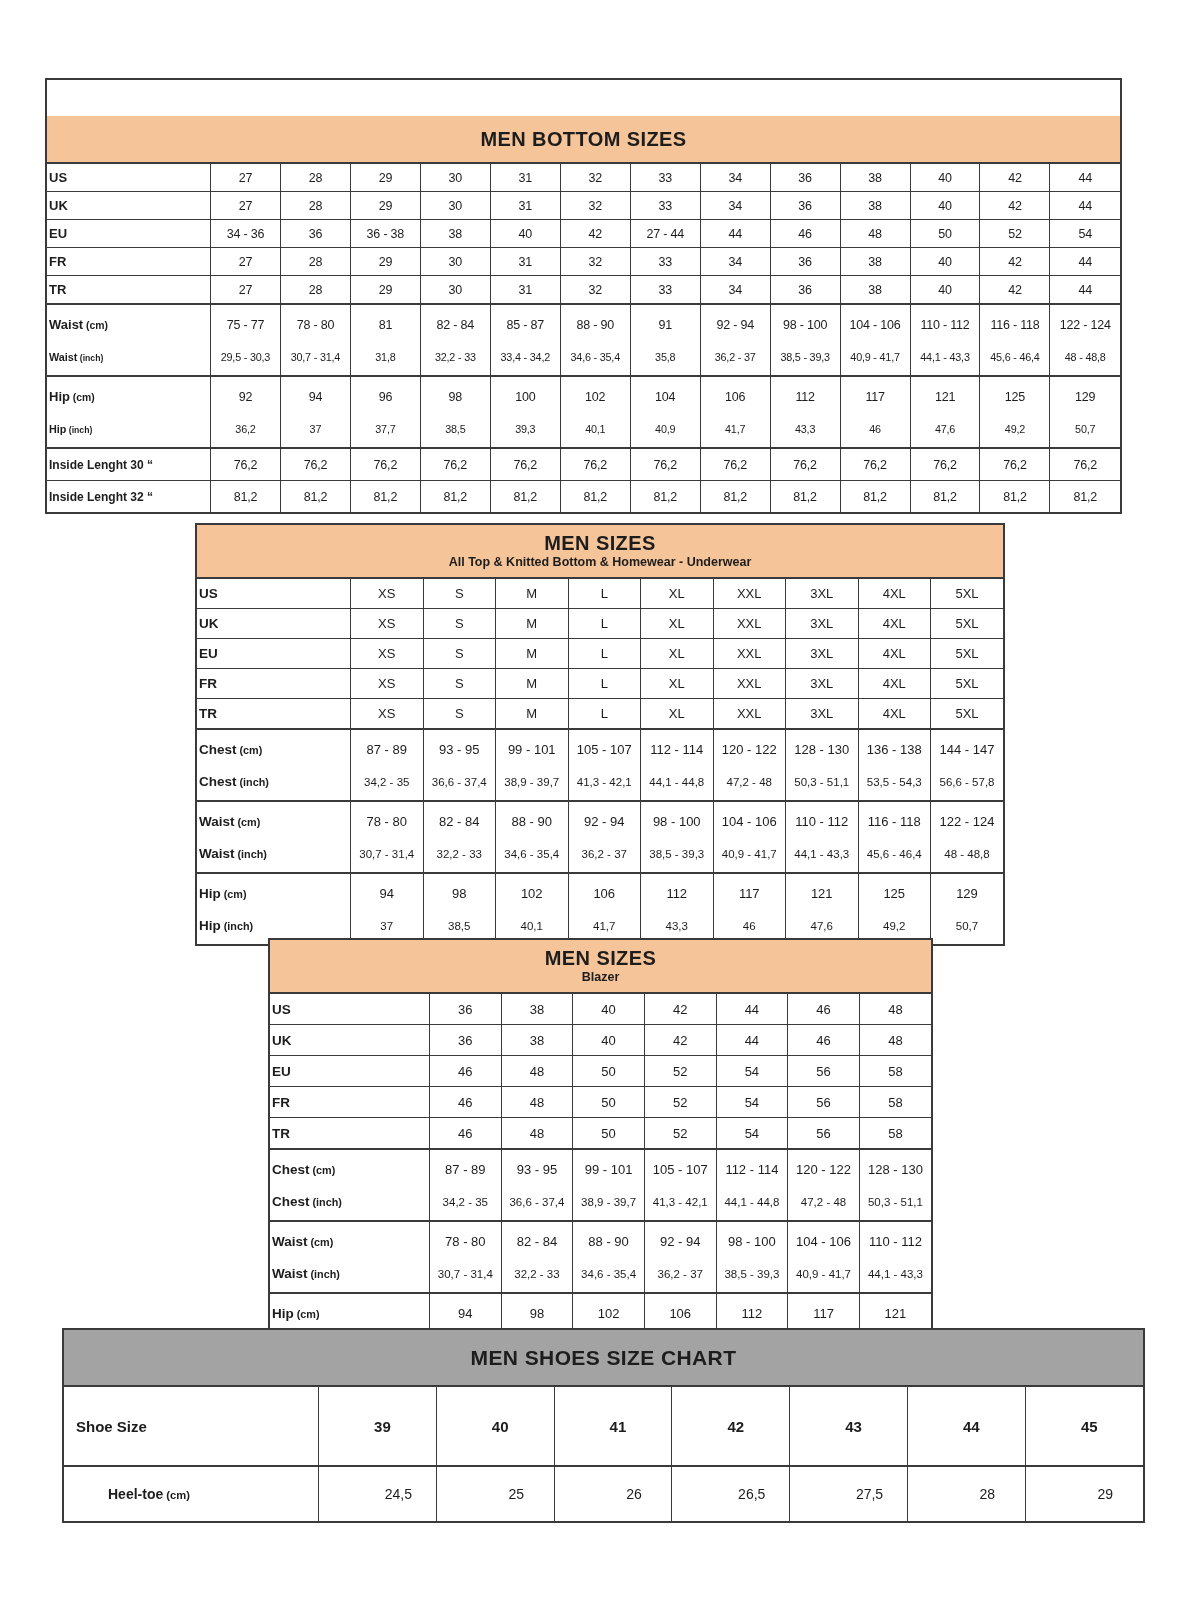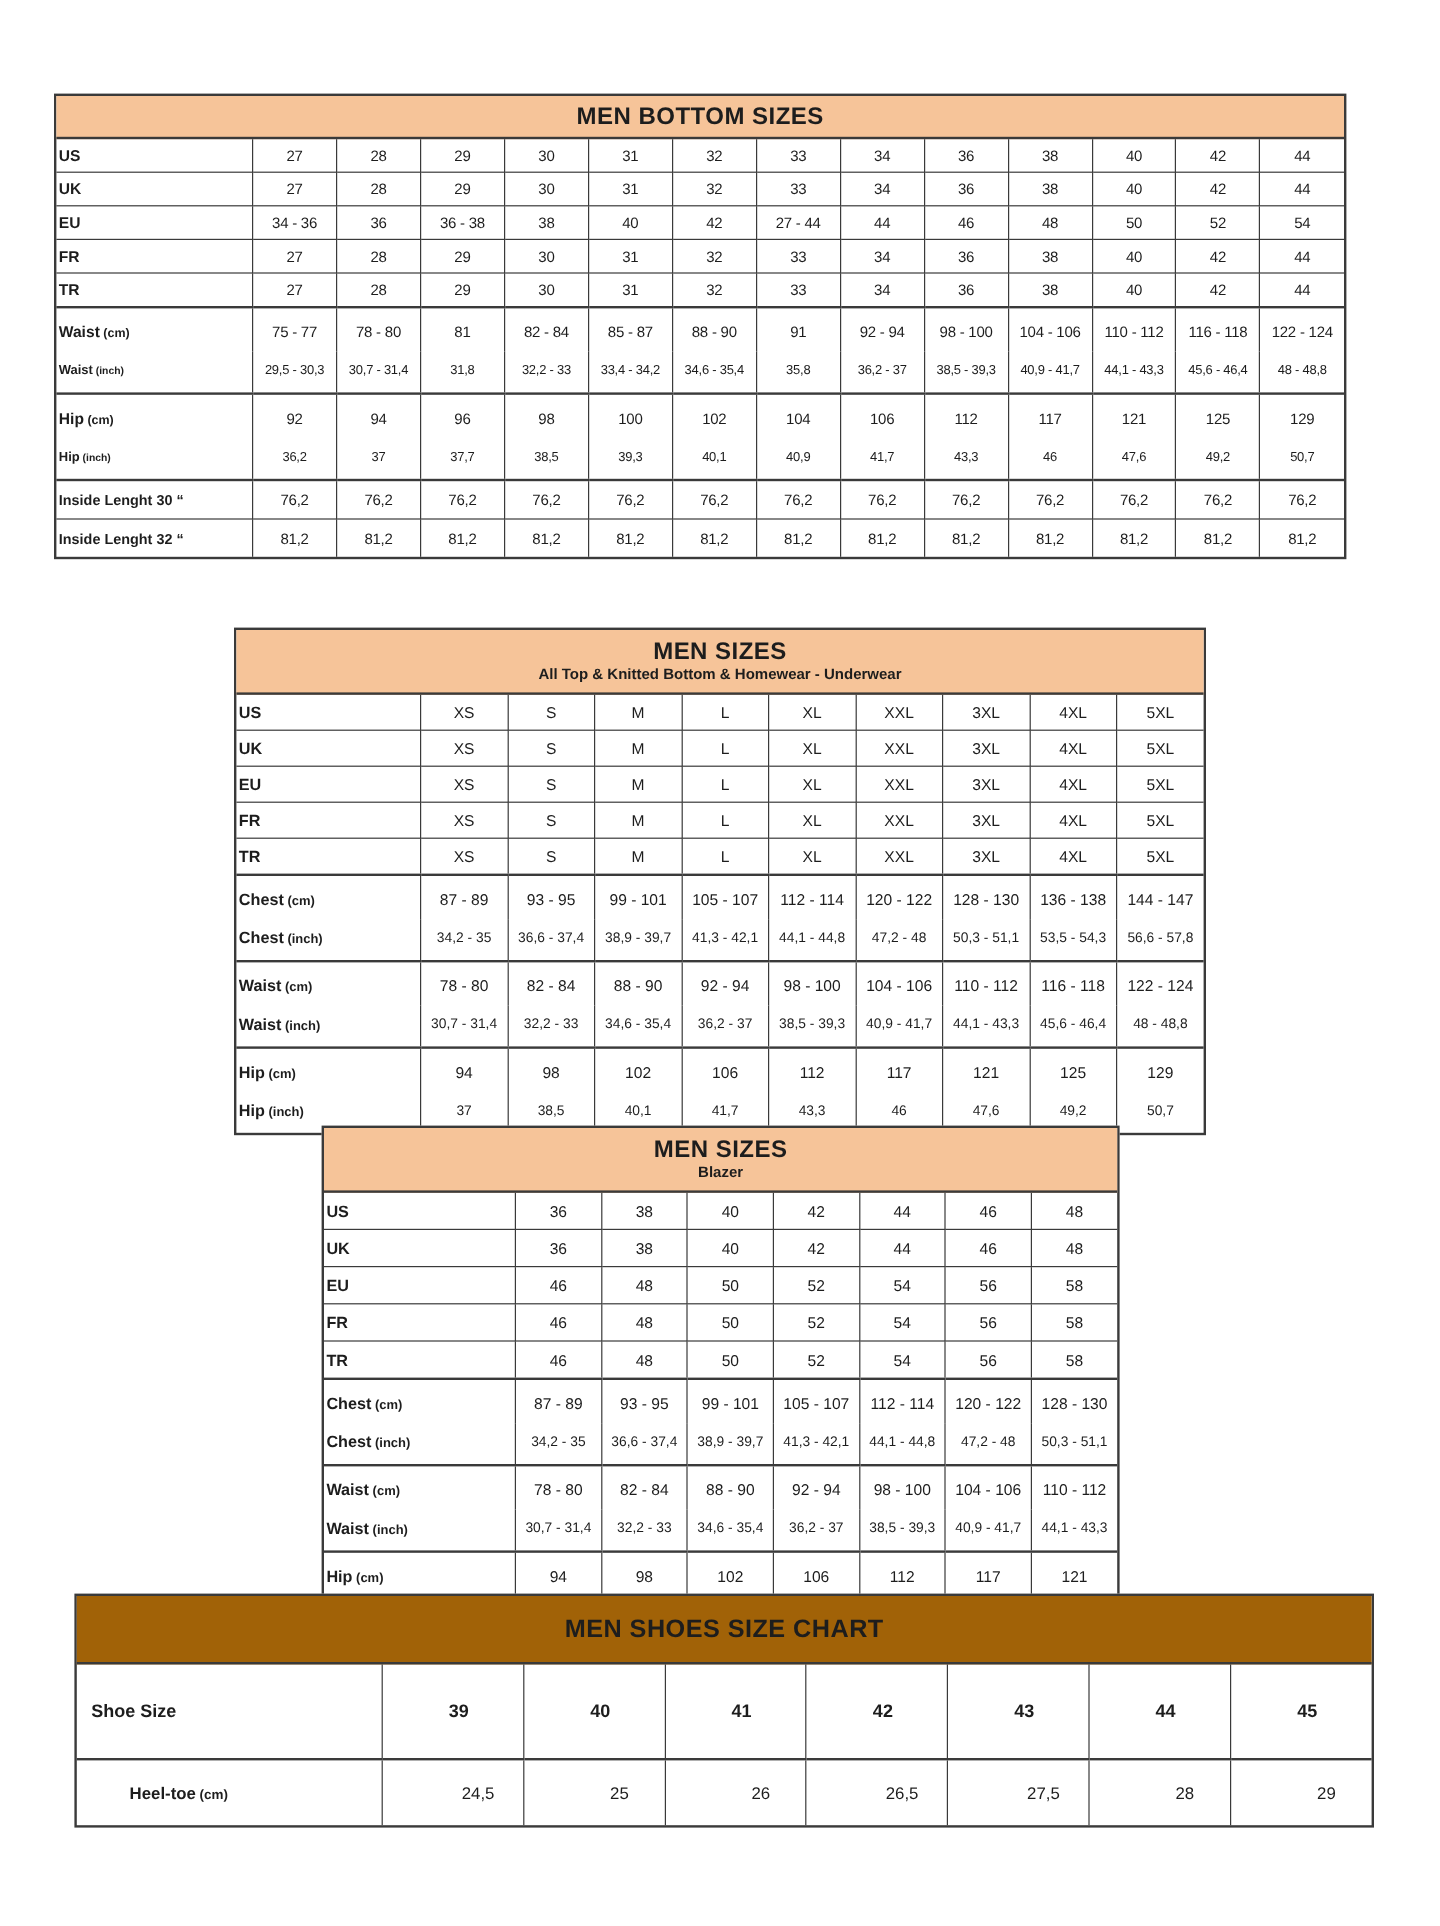--- a/index.html
+++ b/index.html
@@ -26,21 +26,21 @@
   .unit{font-size:.8em;}
   tr.gs td{border-top:2px solid #3a3a3a;}
   tr.cm td{border-bottom:none;}
   tr.inch td{border-top:none;font-size:11.5px;}
   tr.inch td.lbl{font-size:13.5px;}
   tr.cm td{height:33px;padding-top:3px;}
   tr.inch td{height:31px;padding-bottom:3px;}
   tr.size td{height:27px;}
   
   .tbl0{left:45px;top:78px;width:1077px;}
-  .tbl0 .ttl{height:36px;}
+  .tbl0 .ttl{height:48px;margin-top:36px;}
   .tbl0 td.lbl{width:159px;}
   .tbl0 td{font-size:12.5px;letter-spacing:-.2px;}
   .tbl0 tr.inch td{font-size:10.8px;}
   .tbl0 td.lbl{font-size:13px;letter-spacing:0;}
   .tbl0 tr.sm td{height:31px;}
   .tbl0 tr.sm td.lbl{font-size:12px;}
   
   .tbl1{left:195px;top:523px;width:810px;}
   .tbl1 .ttl{height:54px;}
   .tbl1 td.lbl{width:149px;}
@@ -506,21 +506,21 @@
           <td>41,7</td>
           <td>43,3</td>
           <td>46</td>
           <td>47,6</td>
         </tr>
       </tbody>
     </table>
 </div>
 
 <div class="tbl tbl3">
-  <div class="ttl" style="background: #a16207;">
+  <div class="ttl" style="background: #a3a3a3;">
     <div class="t1">MEN SHOES SIZE CHART</div>
 
   </div>
   <table>
       <tbody>
         <tr class="shoe">
           <td class="lbl"><span>Shoe Size</span></td>
           <td>39</td>
           <td>40</td>
           <td>41</td>

